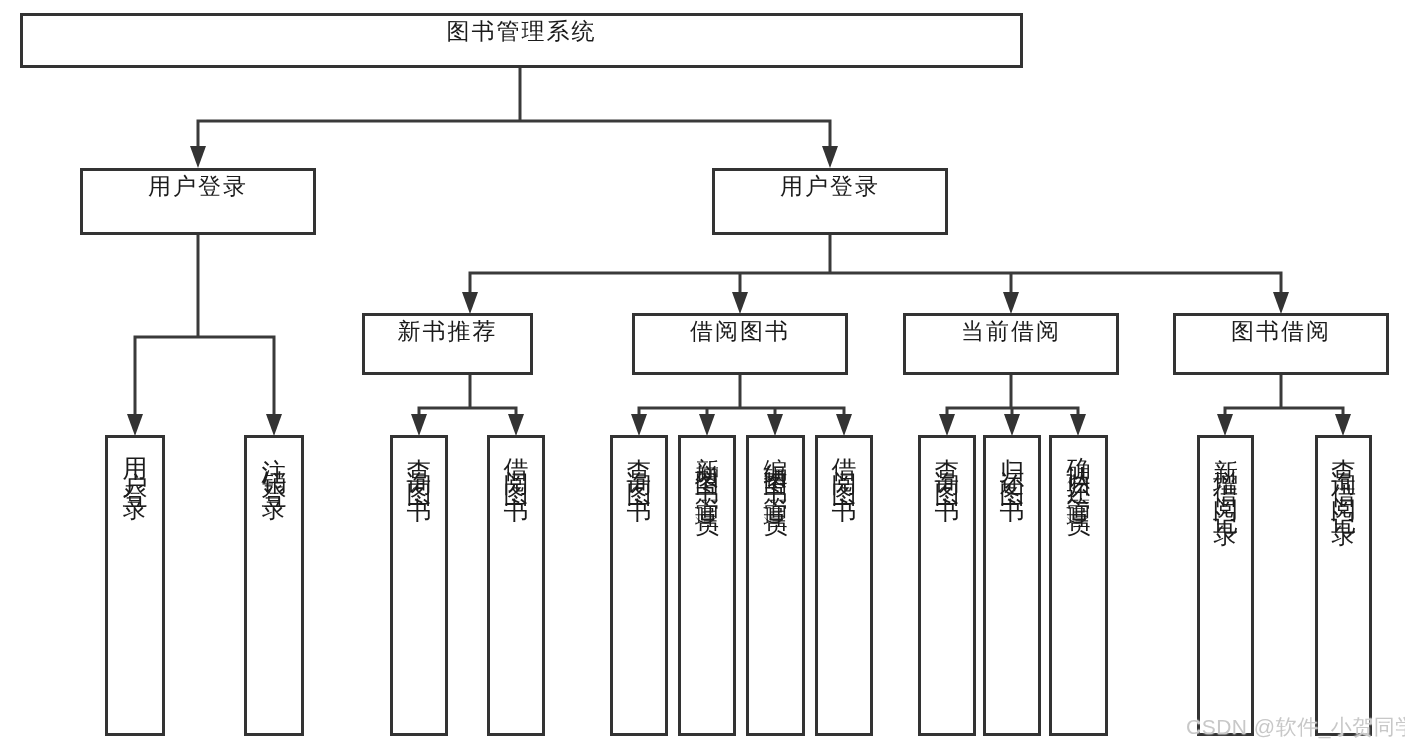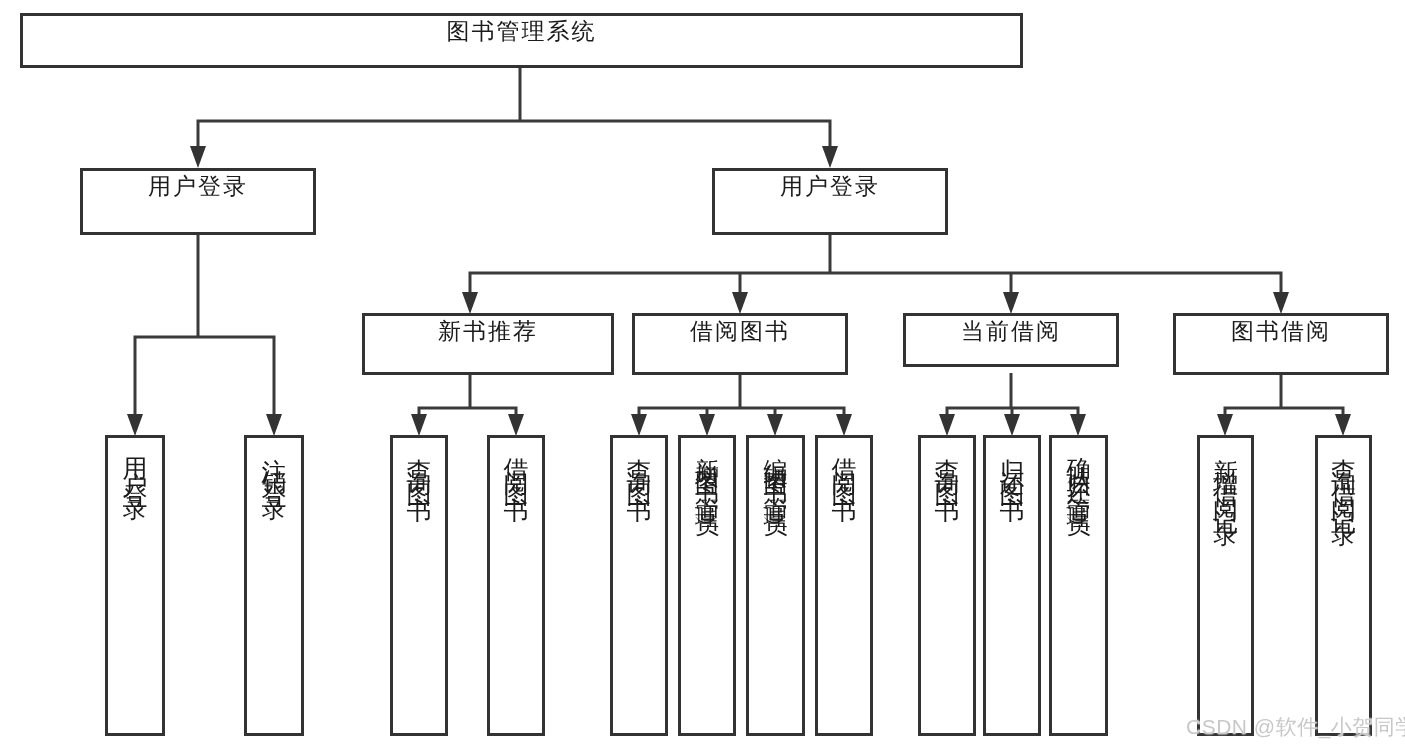--- a/index.html
+++ b/index.html
@@ -113,27 +113,27 @@
     <span>图书管理系统</span>
   </div>
 
   <div class="node h" style="left:80px;top:168px;width:236px;height:67px;">
     <span>用户登录</span>
   </div>
   <div class="node h" style="left:712px;top:168px;width:236px;height:67px;">
     <span>用户登录</span>
   </div>
 
-  <div class="node h" style="left:362px;top:313px;width:252px;height:62px;">
+  <div class="node h" style="left:362px;top:313px;width:171px;height:62px;">
     <span>新书推荐</span>
   </div>
   <div class="node h" style="left:632px;top:313px;width:216px;height:62px;">
     <span>借阅图书</span>
   </div>
-  <div class="node h" style="left:903px;top:313px;width:216px;height:54px;">
+  <div class="node h" style="left:903px;top:313px;width:216px;height:62px;">
     <span>当前借阅</span>
   </div>
   <div class="node h" style="left:1173px;top:313px;width:216px;height:62px;">
     <span>图书借阅</span>
   </div>
 
   <div class="node v" style="left:105px;top:435px;width:60px;height:301px;">
     <span>用户登录</span>
   </div>
   <div class="node v" style="left:244px;top:435px;width:60px;height:301px;">

